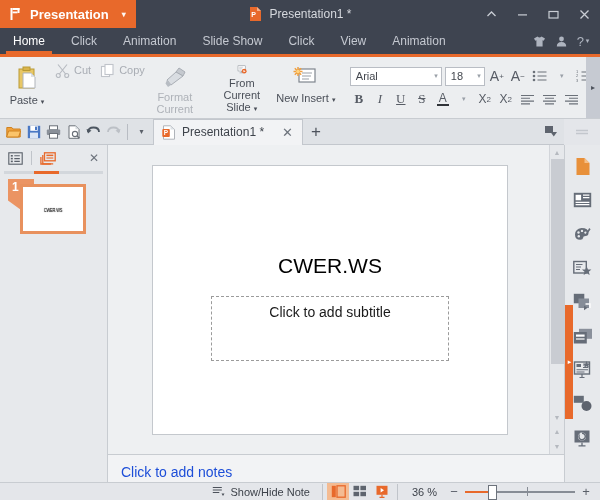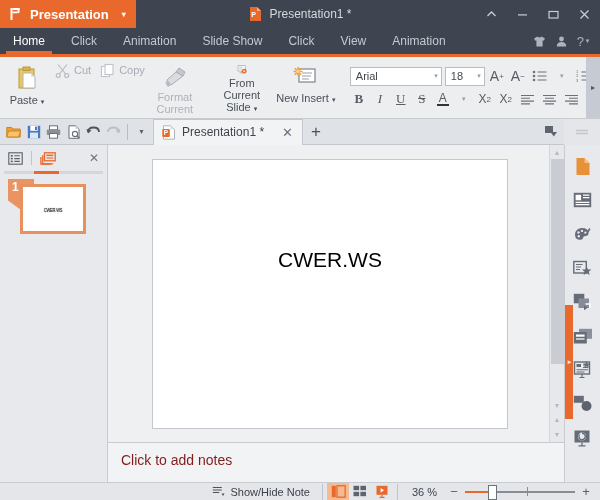--- a/index.html
+++ b/index.html
@@ -181,22 +181,22 @@
     position: absolute; right: 0; top: 0; bottom: 0; width: 15px;
     background: #e6e8eb; border-left: 1px solid #d2d5da;
     display: flex; flex-direction: column; align-items: center;
   }
   .sc-arrow { width: 15px; height: 14px; display: flex; align-items: center; justify-content: center; color: #b5b9bf; font-size: 7px; }
   .sc-track { flex: 1; width: 15px; position: relative; }
   .sc-thumb { position: absolute; left: 1px; right: 1px; top: 0; height: 205px; background: #c9ccd2; }
   .sc-nav { width: 15px; height: 15px; display: flex; align-items: center; justify-content: center; color: #b5b9bf; font-size: 7px; }
 
   .notes {
-    height: 40px; background: #f2f3f5; border-top: 1px solid #c8ccd1;
-    padding: 9px 0 0 13px; font-size: 14px; color: #7f1d1d; flex: none;
+    height: 28px; background: #f2f3f5; border-top: 1px solid #c8ccd1;
+    padding: 9px 0 0 13px; font-size: 14px; color: #1d4ed8; flex: none;
   }
 
   
   .rightbar {
     width: 36px; background: #e7e9ec; border-left: 1px solid #c8ccd1;
     display: flex; flex-direction: column; align-items: center;
     padding-top: 10px; gap: 12px; flex: none; position: relative;
   }
   .rbtn { width: 26px; height: 22px; display: flex; align-items: center; justify-content: center; }
   .rhandle {
@@ -593,20 +593,21 @@
             <span class="mini">CWER.WS</span>
           </div>
         </div>
       </div>
     </div>
 
     <div class="center">
       <div class="slidearea">
         <div class="slide">
           <div class="slide-title">CWER.WS</div>
+          <div class="slide-sub">Click to add subtitle</div>
         </div>
 
         <div class="vscroll">
           <div class="sc-arrow">▲</div>
           <div class="sc-track">
             <div class="sc-thumb"></div>
           </div>
           <div class="sc-arrow">▼</div>
           <div class="sc-nav">▲</div>
           <div class="sc-nav">▼</div>

